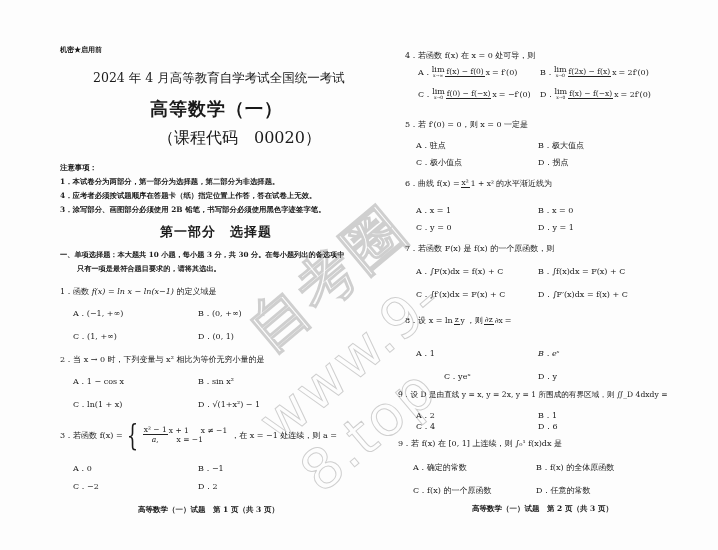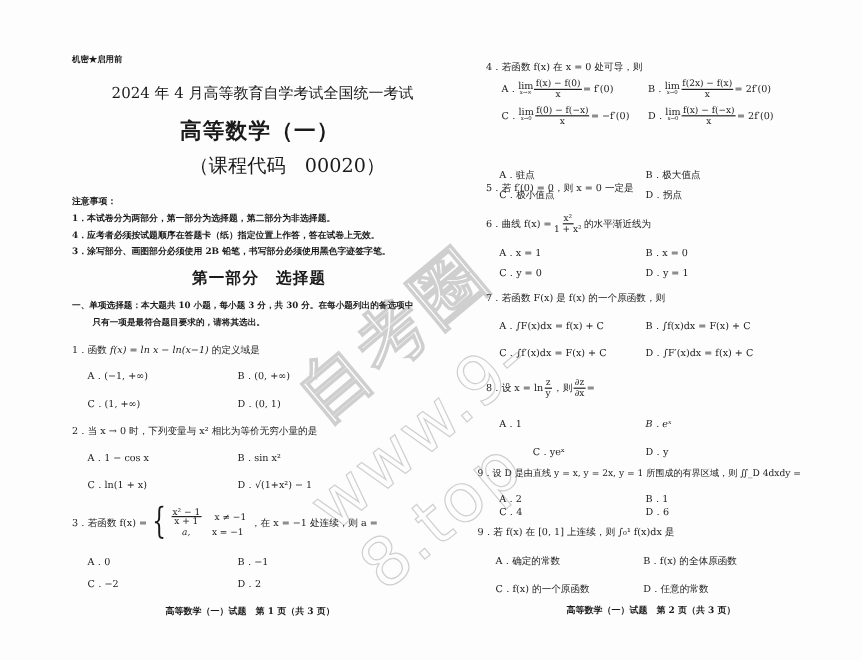--- a/index.html
+++ b/index.html
@@ -15,21 +15,21 @@
   .sm { font-size:7px; font-weight:bold; }
   .t1 { font-size:12.5px; }
   .t2 { font-size:18px; font-weight:bold; letter-spacing:1px; }
   .t3 { font-size:16px; }
   .note { font-size:7.4px; font-weight:bold; }
   .sec { font-size:13px; font-weight:bold; letter-spacing:1px; }
   .q { font-size:8px; }
   .opt { font-size:8px; }
   .foot { font-size:7.5px; font-weight:bold; }
   i.v { font-style:italic; }
-  .frac { display:inline-flex; flex-direction:column; align-items:center; vertical-align:middle; line-height:1; font-size:7.5px; margin:0 1px; }
+  .frac { display:inline-flex; flex-direction:row; align-items:center; vertical-align:middle; line-height:1; font-size:7.5px; margin:0 1px; }
   .frac .n { border-bottom:0.8px solid #222; padding:0 1px; }
   .frac .d { padding:0 1px; }
   .lim { display:inline-flex; flex-direction:column; align-items:center; vertical-align:middle; line-height:1; font-size:8px; }
   .lim .sub { font-size:4.5px; }
   .brace { display:inline-block; vertical-align:middle; font-size:30px; line-height:1; transform:scaleX(0.6); }
   .piece { display:inline-flex; flex-direction:column; vertical-align:middle; font-size:7.5px; line-height:1.2; }
   .watermark {
     position:absolute; left:215px; top:180px; width:320px; height:260px;
     pointer-events:none; color:rgba(120,120,120,0.18);
     font-family:"DejaVu Sans","Liberation Sans",sans-serif;
@@ -146,21 +146,21 @@
         <span>lim</span>
         <span class="sub">x→0</span>
       </span>
     <span class="frac">
         <span class="n">f(x) − f(−x)</span>
         <span class="d">x</span>
       </span>
     <span>= 2f′(0)</span>
   </div>
 
-  <div class="abs q" style="left:45px;top:119px;margin-top:32px;">
+  <div class="abs q" style="left:45px;top:119px;">
     <span>5．</span><span>若 f′(0) = 0，则 x = 0 一定是</span>
   </div>
   <div class="abs opt" style="left:56px;top:140px;">A．驻点</div>
   <div class="abs opt" style="left:178px;top:140px;">B．极大值点</div>
   <div class="abs opt" style="left:56px;top:157px;">C．极小值点</div>
   <div class="abs opt" style="left:178px;top:157px;">D．拐点</div>
 
   <div class="abs q" style="left:45px;top:178px;display:flex;align-items:center;">
     <span>6．</span>
       <span>曲线 f(x) =</span>

